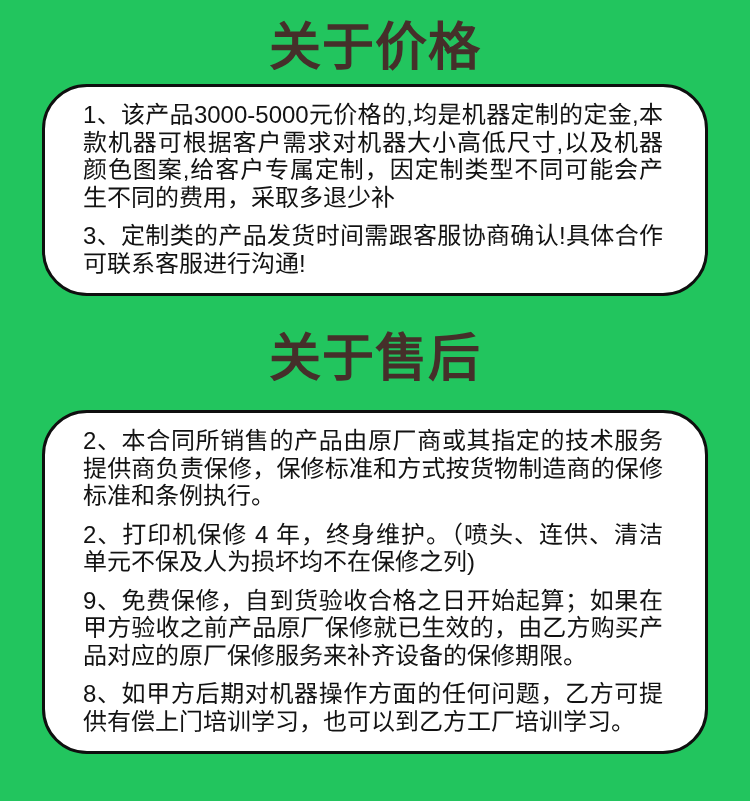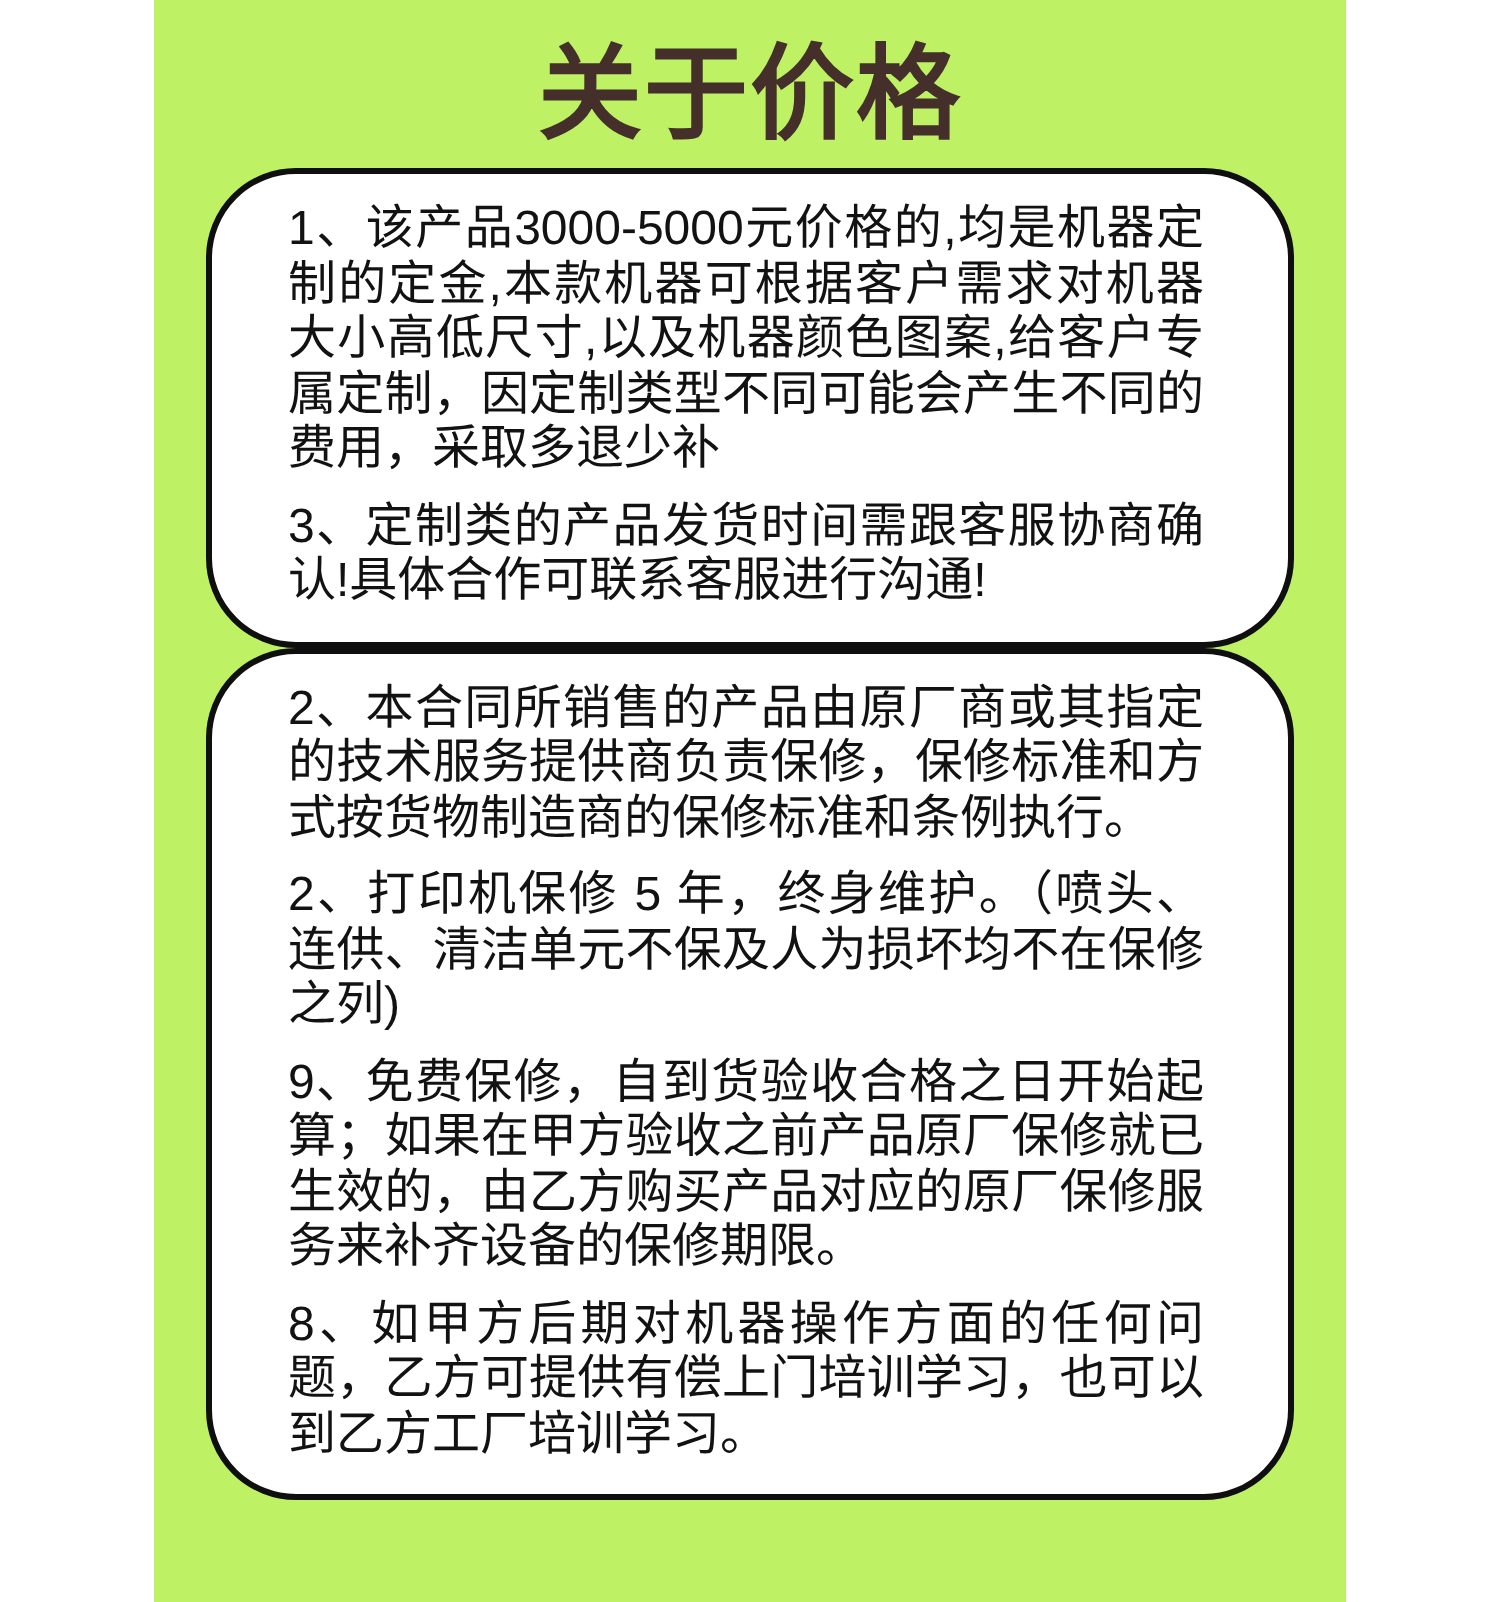--- a/index.html
+++ b/index.html
@@ -2,42 +2,42 @@
 <html lang="zh-CN"><head>
 <meta charset="utf-8">
 <style>
   html, body {
     margin: 0;
     padding: 0;
     background: #ffffff;
   }
   .page {
     position: relative;
-    width: 596px;
+    width: 750px;
     height: 801px;
     margin: 0 auto;
-    background: #bef264;
+    background: #22c55e;
     font-family: "Liberation Sans", sans-serif;
     overflow: hidden;
   }
   .section-title {
     display: flex;
     align-items: center;
     justify-content: center;
     text-align: center;
     font-size: 52px;
     font-weight: 700;
     color: #452f2a;
     letter-spacing: 1px;
   }
   .title-1 { height: 84px; }
   .title-2 { height: 114px; }
   .terms-box {
     box-sizing: border-box;
-    margin: 0 26px;
+    margin: 0 42px;
     border: 3px solid #0f0f0f;
     border-radius: 45px;
     padding: 14px 42px 16px 38px;
     background: #ffffff;
   }
   .term-item {
     margin: 0 0 11px 0;
     font-size: 24px;
     line-height: 27.5px;
     color: #121212;
@@ -54,21 +54,22 @@
 
   <div class="section">
     <div class="section-title title-1">关于价格</div>
     <div class="terms-box">
       <p class="term-item">1、该产品3000-5000元价格的,均是机器定制的定金,本款机器可根据客户需求对机器大小高低尺寸,以及机器颜色图案,给客户专属定制，因定制类型不同可能会产生不同的费用，采取多退少补</p>
       <p class="term-item">3、定制类的产品发货时间需跟客服协商确认!具体合作可联系客服进行沟通!</p>
     </div>
   </div>
 
   <div class="section">
+    <div class="section-title title-2">关于售后</div>
     <div class="terms-box">
       <p class="term-item">2、本合同所销售的产品由原厂商或其指定的技术服务提供商负责保修，保修标准和方式按货物制造商的保修标准和条例执行。</p>
-      <p class="term-item">2、打印机保修 5 年，终身维护。（喷头、连供、清洁单元不保及人为损坏均不在保修之列)</p>
+      <p class="term-item">2、打印机保修 4 年，终身维护。（喷头、连供、清洁单元不保及人为损坏均不在保修之列)</p>
       <p class="term-item">9、免费保修，自到货验收合格之日开始起算；如果在甲方验收之前产品原厂保修就已生效的，由乙方购买产品对应的原厂保修服务来补齐设备的保修期限。</p>
       <p class="term-item">8、如甲方后期对机器操作方面的任何问题，乙方可提供有偿上门培训学习，也可以到乙方工厂培训学习。</p>
     </div>
   </div>
 
 </div>
 
 </body></html>

